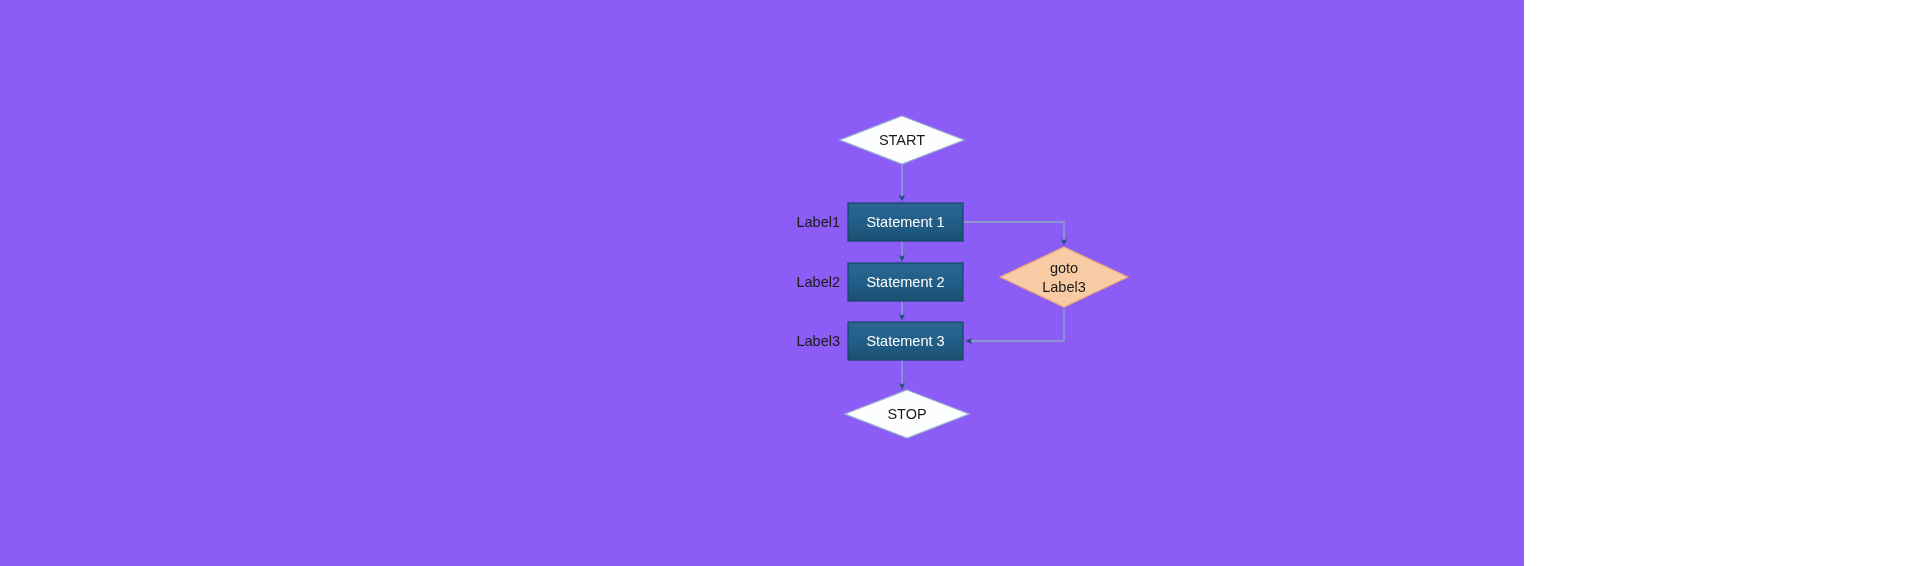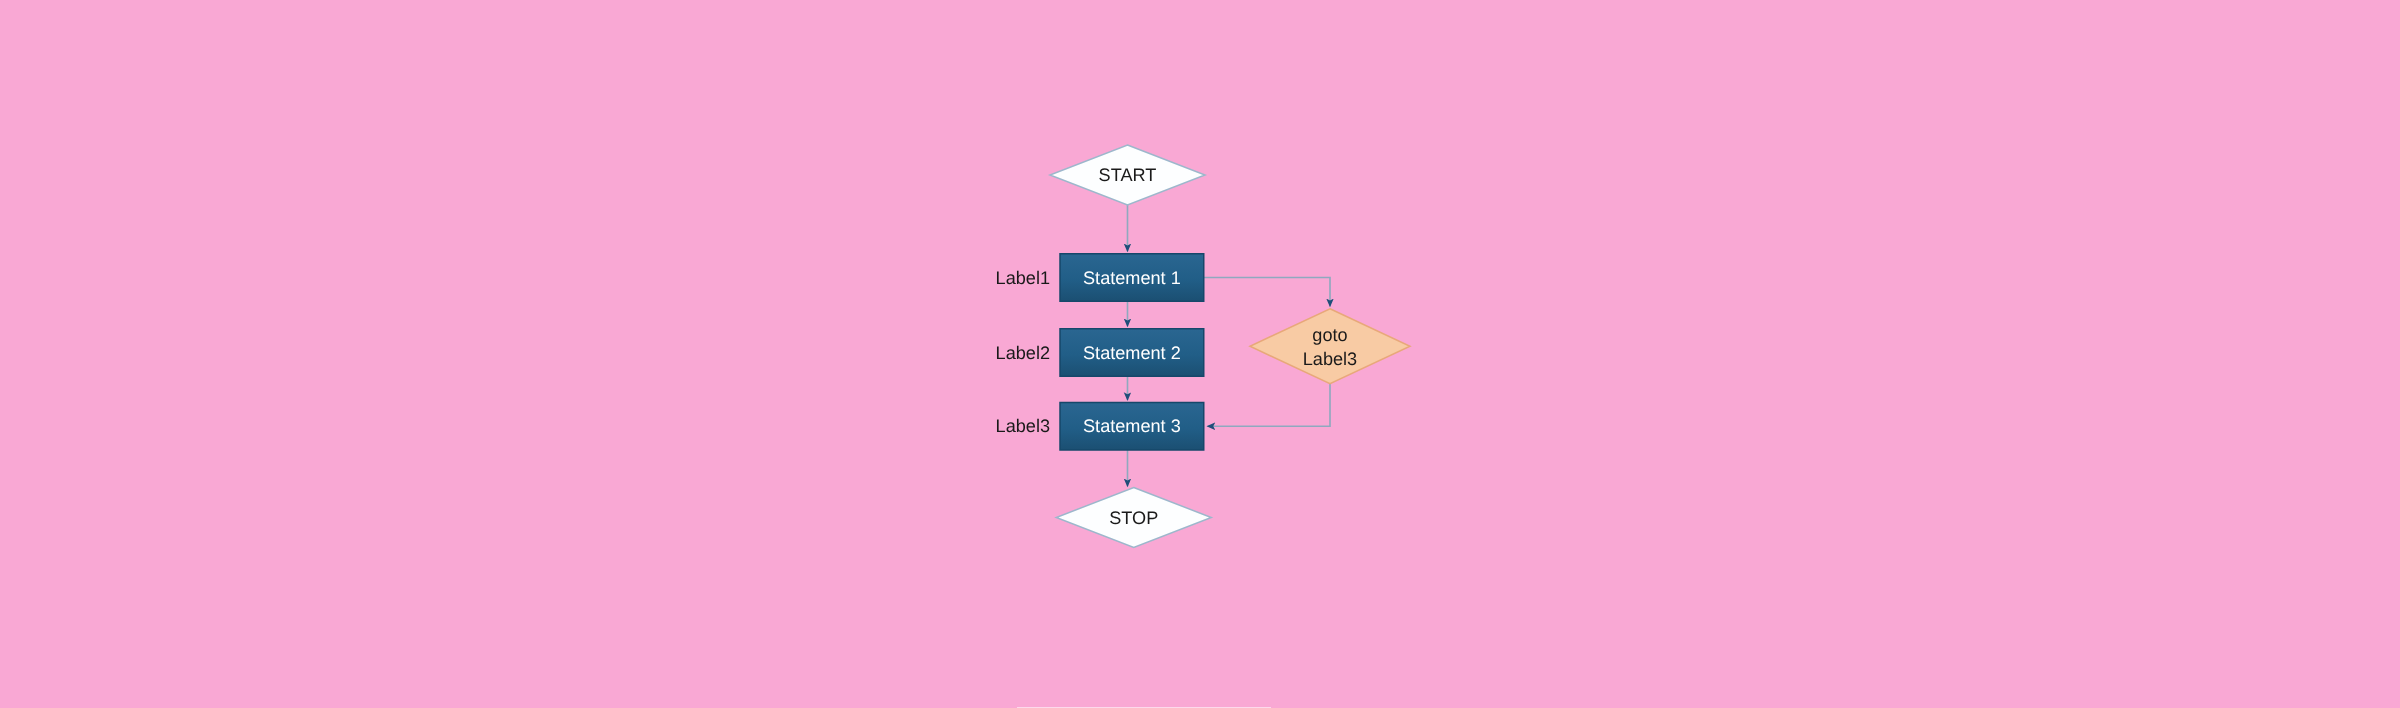--- a/index.html
+++ b/index.html
@@ -8,23 +8,23 @@
     background: #ffffff;
   }
   body {
     width: 1920px;
     height: 566px;
     font-family: "Liberation Sans", sans-serif;
     overflow: hidden;
   }
   #canvas {
     position: relative;
-    width: 1920px;
+    width: 1524px;
     height: 566px;
-    background: #f9a8d4;
+    background: #8b5cf6;
   }
   #flow-svg {
     position: absolute;
     left: 0;
     top: 0;
     width: 1920px;
     height: 566px;
   }
   .node-label {
     font-family: "Liberation Sans", sans-serif;

